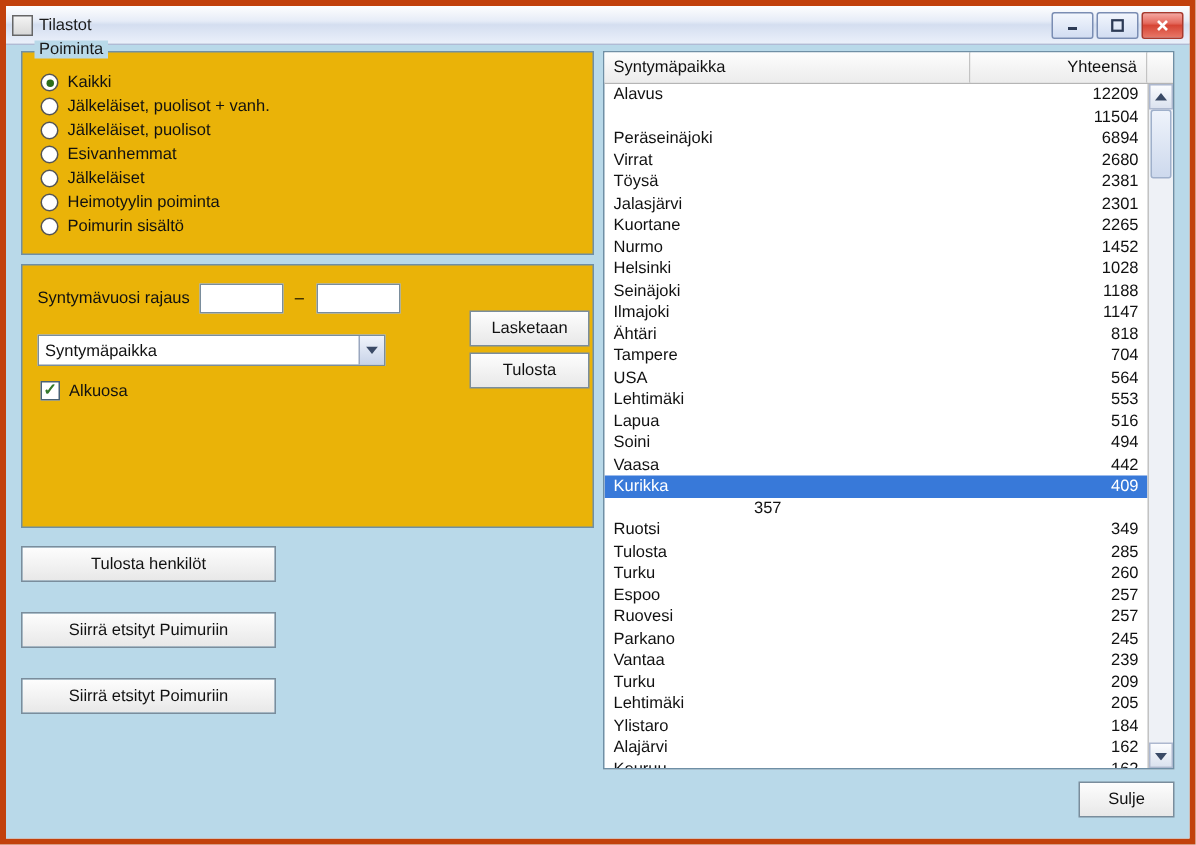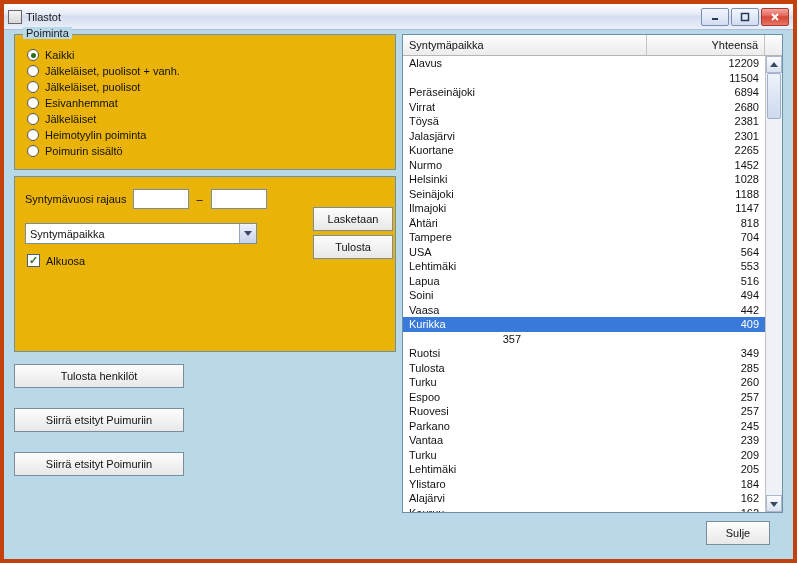--- a/index.html
+++ b/index.html
@@ -45,21 +45,21 @@
   .rows { position:absolute; left:0; top:0; right:17px; bottom:0;}
   .row { display:flex; height:14.5px; align-items:center; padding:0 6px 0 6px; color:#111;}
   .row .rplace { flex:1; white-space:nowrap; overflow:hidden;}
   .row .rtotal { width:112px; text-align:right;}
   .row.selected { background:#3879d9; color:#fff;}
   .vscroll { position:absolute; right:0; top:0; bottom:0; width:17px; background:#eef1f6; border-left:1px solid #c3c3c3;}
   .vscroll .arrow { height:17px; background:linear-gradient(#fbfcfe,#dbe2ef); border:1px solid #adb8cf; display:flex; align-items:center; justify-content:center;}
   .vscroll .track { position:absolute; top:17px; bottom:17px; left:0; right:0;}
   .vscroll .thumb { position:absolute; left:1px; right:1px; background:linear-gradient(#eef3fb,#cdd9ed); border:1px solid #9fb0cb; border-radius:2px;}
   .vscroll .arrow.bottom{ position:absolute; bottom:0; left:0; right:0;}
-  .footer-btn { position:absolute; right:23px; bottom:14px;}
+  .footer-btn { position:absolute; right:10px; bottom:14px;}
   .settings-box { height:176px; position:relative;}
 </style>
 </head>
 <body>
 
 <div class="window">
   <div class="titlebar">
     <span class="title-icon"></span>
     <span class="title-text">Tilastot</span>
     <div class="winbtns">

